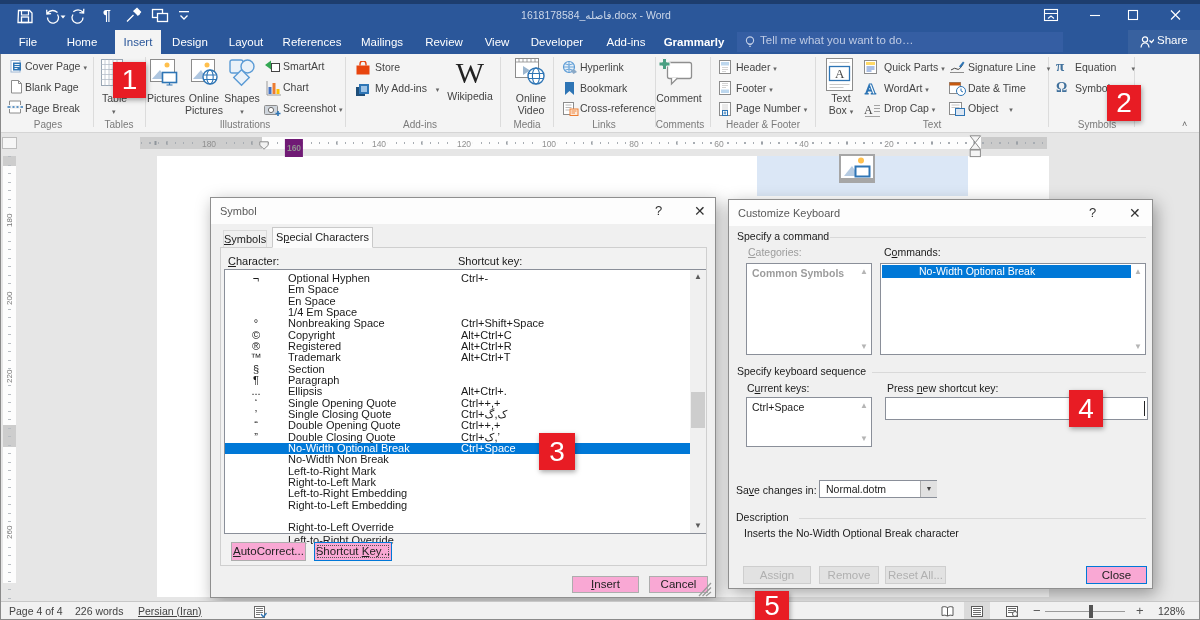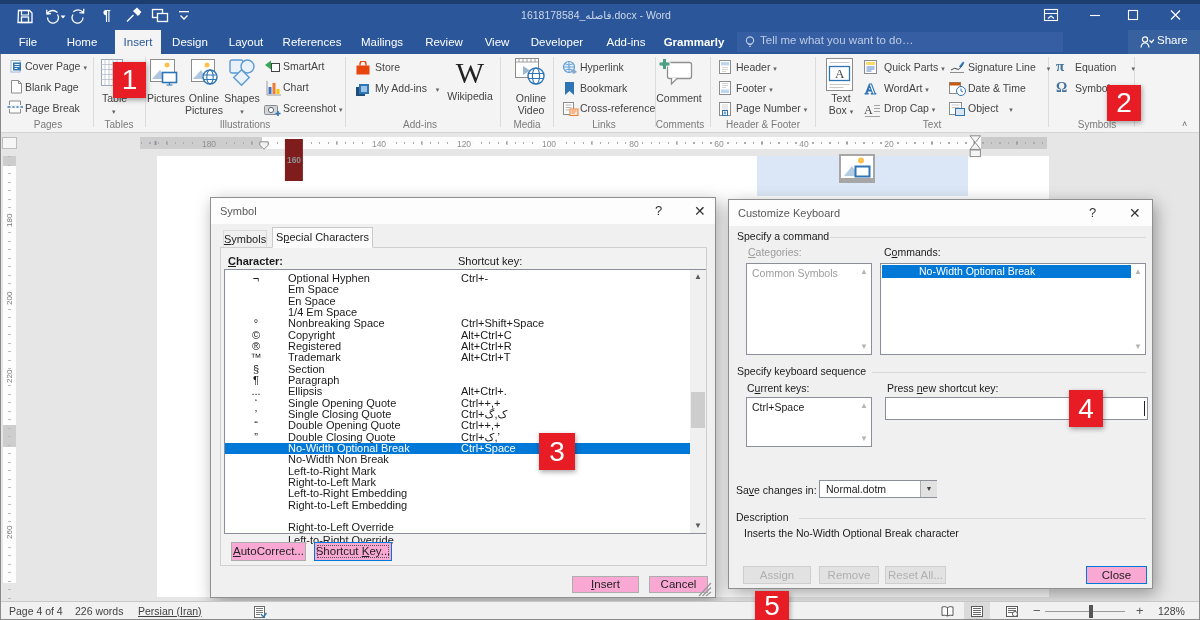--- a/index.html
+++ b/index.html
@@ -335,21 +335,21 @@
     <circle cx="22" cy="6.5" r="3" fill="#ffc04d"></circle>
     <path d="M5 22 l8 -10 7 10 z" fill="#b5cbe2"></path>
     <rect x="16.5" y="12.5" width="14" height="10" fill="#fff" stroke="#2e75b5" stroke-width="2"></rect>
   </svg>
 <div id="hruler">
  <div class="abs" style="left:0;top:0;width:122px;height:12px;background:#cdcdcd;"></div>
  <div class="abs" style="left:841px;top:0;width:66px;height:12px;background:#cacaca;"></div>
  <div class="abs" style="left:0;top:5px;width:904px;height:2px;background-image:repeating-linear-gradient(to right,#a8adb3 0 1px,transparent 1px 8.5px);background-position:1px 0;"></div>
  <div class="abs" style="left:0;top:4px;width:904px;height:4px;background-image:repeating-linear-gradient(to right,#8f959b 0 1px,transparent 1px 42.5px);background-position:26.5px 0;"></div>
  <div class="rulnum" style="left:69px;background:#cdcdcd;padding:0 2px;">180</div>
- <div class="rulnum" style="left:154px;background:#7f1d1d;padding:16px 2px;font-weight:bold;">160</div>
+ <div class="rulnum" style="left:154px;background:#701a75;padding:4px 2px;font-weight:bold;">160</div>
  <div class="rulnum" style="left:239px;background:#fdfdfd;padding:0 2px;">140</div>
  <div class="rulnum" style="left:324px;background:#fdfdfd;padding:0 2px;">120</div>
  <div class="rulnum" style="left:409px;background:#fdfdfd;padding:0 2px;">100</div>
  <div class="rulnum" style="left:494px;background:#fdfdfd;padding:0 2px;">80</div>
  <div class="rulnum" style="left:579px;background:#fdfdfd;padding:0 2px;">60</div>
  <div class="rulnum" style="left:664px;background:#fdfdfd;padding:0 2px;">40</div>
  <div class="rulnum" style="left:749px;background:#fdfdfd;padding:0 2px;">20</div>
 </div>
 <svg class="abs" style="left:259px;top:141px;" width="10" height="9" viewBox="0 0 10 9">
     <path d="M0.8 0.8 h8.4 v3.5 l-4.2 3.9 -4.2 -3.9 z" fill="#f2f2f2" stroke="#8c8c8c"></path>
@@ -371,21 +371,21 @@
 </div>
 
 <div class="dialog" id="dlg1" style="left:210px;top:197px;width:506px;height:401px;">
  <div class="dtitle"></div>
  <div class="dtitletxt">Symbol</div>
  <div class="dhelp" style="left:444px;">?</div>
  <div class="dclose" style="left:483px;">✕</div>
  <div class="abs" style="left:12px;top:32px;width:44px;height:17px;border:1px solid #dadada;border-bottom:none;background:#f0f0f0;font-size:11px;color:#222;text-align:center;line-height:16px;"><u>S</u>ymbols</div>
  <div class="abs" style="left:61px;top:29px;width:101px;height:21px;border:1px solid #c9c9c9;border-bottom:1px solid #fbfbfb;background:#fbfbfb;font-size:11px;color:#222;text-align:center;line-height:19px;z-index:2;">S<u>p</u>ecial Characters</div>
  <div class="abs" style="left:9px;top:49px;width:487px;height:319px;border:1px solid #cfcfcf;background:#f2f2f2;"></div>
- <div class="abs" style="left:17px;top:57px;font-size:11px;color:#1a1a1a;font-weight:bold;"><u>C</u>haracter:</div>
+ <div class="abs" style="left:17px;top:57px;font-size:11px;color:#1a1a1a;"><u>C</u>haracter:</div>
  <div class="abs" style="left:247px;top:57px;font-size:11px;color:#1a1a1a;">Shortcut key:</div>
  <div class="listbox" id="slist" style="left:13px;top:71px;width:482px;height:265px;font-size:11px;color:#1a1a1a;">
   <div class="lr" style="top:3px;">
         <i>¬</i>
         <b>Optional Hyphen</b>
         <s>Ctrl+-</s>
       </div>
   <div class="lr" style="top:14.3px;">
         <b>Em Space</b>
       </div>
@@ -491,21 +491,21 @@
 <div class="dialog" id="dlg2" style="left:728px;top:199px;width:425px;height:390px;font-size:10.5px;color:#1a1a1a;">
  <div class="dtitle"></div>
  <div class="dtitletxt">Customize Keyboard</div>
  <div class="dhelp" style="left:360px;">?</div>
  <div class="dclose" style="left:400px;">✕</div>
  <div class="abs" style="left:8px;top:30px;">Specify a command</div>
  <div class="abs" style="left:101px;top:37px;width:316px;height:1px;background:#d9d9d9;"></div>
  <div class="abs" style="left:19px;top:46px;color:#9c9c9c;"><u>C</u>ategories:</div>
  <div class="abs" style="left:155px;top:46px;">C<u>o</u>mmands:</div>
  <div class="listbox" style="left:17px;top:63px;width:126px;height:92px;">
-  <div class="abs" style="left:5px;top:3px;color:#9c9c9c;">Common Symbols</div>
+  <div class="abs" style="left:5px;top:3px;color:#9c9c9c;font-weight:bold;">Common Symbols</div>
   <div class="sbarrow" style="left:auto;right:2px;top:3px;width:10px;color:#b5b5b5;">▲</div>
   <div class="sbarrow" style="left:auto;right:2px;top:78px;width:10px;color:#b5b5b5;">▼</div>
  </div>
  <div class="listbox" style="left:151px;top:63px;width:266px;height:92px;">
   <div class="abs" style="left:1px;top:1px;width:249px;height:13px;background:#0078d7;color:#fff;">
         <span style="position:absolute;left:37px;top:0;">No-Width Optional Break</span>
       </div>
   <div class="sbarrow" style="left:auto;right:2px;top:3px;width:10px;color:#b5b5b5;">▲</div>
   <div class="sbarrow" style="left:auto;right:2px;top:78px;width:10px;color:#b5b5b5;">▼</div>
  </div>

